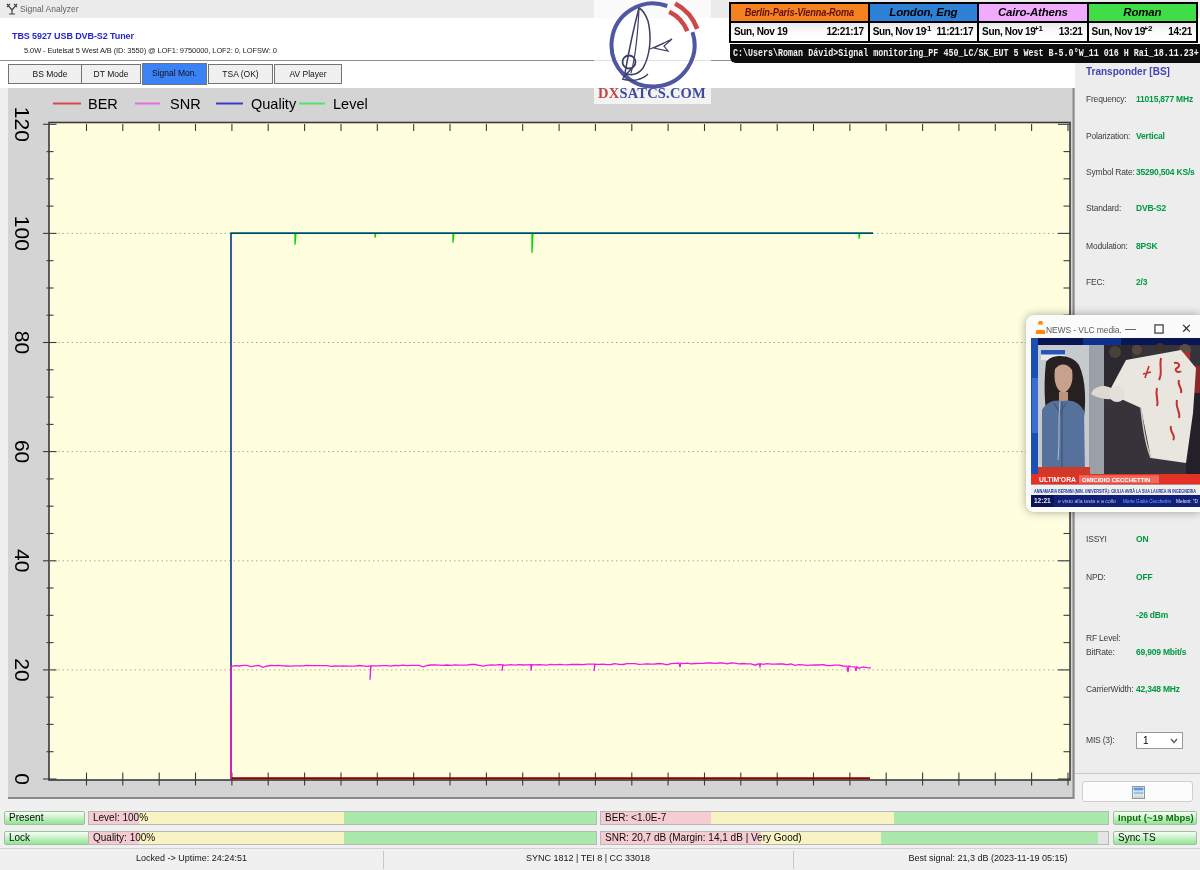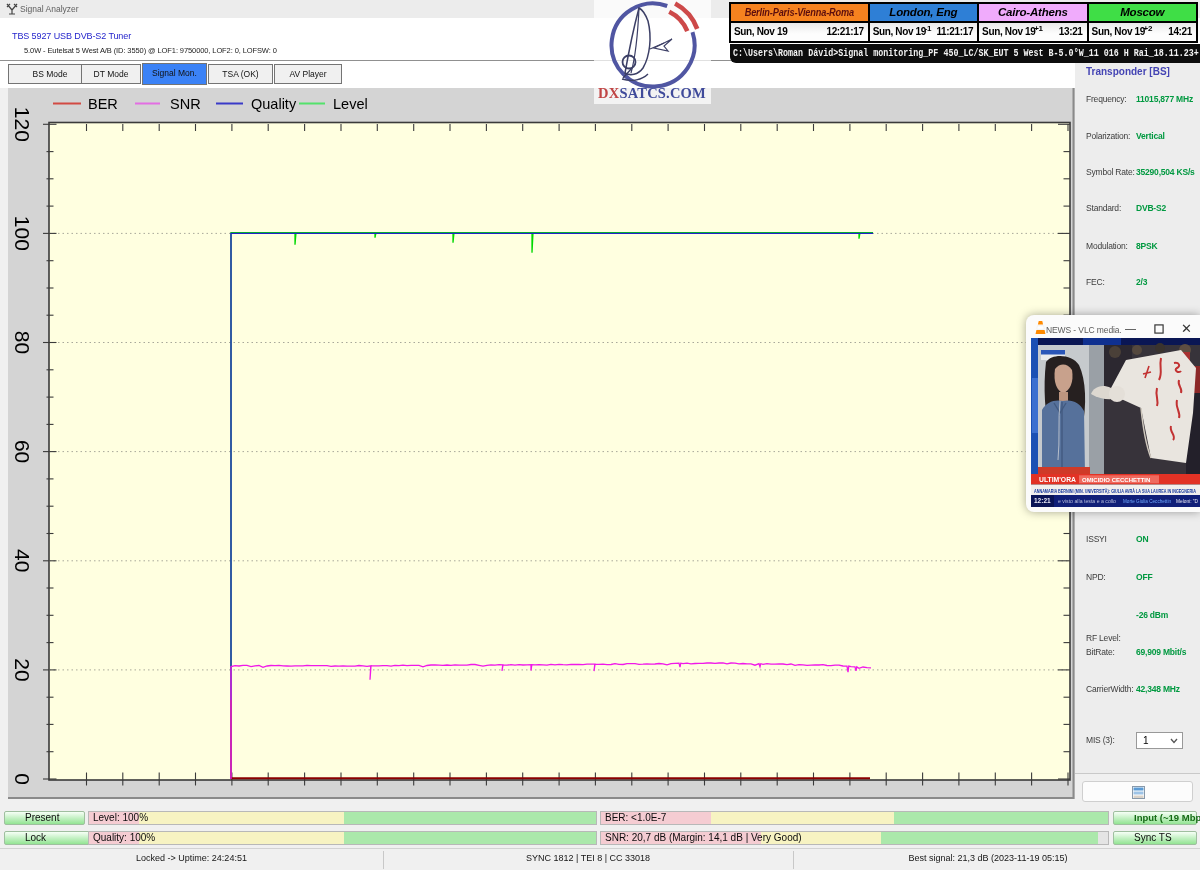--- a/index.html
+++ b/index.html
@@ -18,21 +18,21 @@
 .tab{position:absolute;top:64px;height:20px;background:#f0f0f0;border:1px solid #747474;
  font-size:8.5px;color:#111;text-align:center;line-height:19px}
 .tab.sel{background:#3b82f6;top:63px;height:22px}
 
 #sidebar{position:absolute;left:1075px;top:63px;width:125px;height:711px;background:#ededed;border-bottom:1px solid #c9c9c9}
 .slbl{position:absolute;left:11px;font-size:8.5px;letter-spacing:-0.2px;color:#3c3c3c;white-space:nowrap}
 .sval{position:absolute;left:61px;font-size:8.5px;letter-spacing:-0.2px;font-weight:bold;color:#009940;white-space:nowrap}
 
 .gbox{position:absolute;height:14px;border:1px solid #9fbf9f;border-radius:2px;
  background:linear-gradient(#f6fff6,#c9f2c9 45%,#93e493);font-size:10px;color:#0c0c0c;
- line-height:12px;padding-left:20px;white-space:nowrap}
+ line-height:12px;padding-left:4px;white-space:nowrap}
 .pbar{position:absolute;height:14px;border:1px solid #b8b8b8;font-size:10px;color:#0c0c0c;line-height:12px}
 .pbar span{position:absolute;left:4px;top:0;white-space:nowrap}
 
 #statusbar{position:absolute;left:0;top:848px;width:1200px;height:22px;background:#f0f0f0;border-top:1px solid #d2d2d2;font-size:9px;color:#151515}
 #statusbar .sep{position:absolute;top:2px;width:1px;height:18px;background:#c8c8c8}
 #statusbar div.txt{position:absolute;top:4px;text-align:center}
 
 #clocks{position:absolute;left:729px;top:2px;width:469px;height:41px;background:#000;border:2px solid #000;display:flex}
 .clk{flex:1;display:flex;flex-direction:column;margin-right:2px}
 .clk:last-child{margin-right:0}
@@ -53,21 +53,21 @@
 </style></head>
 <body>
 
 <div id="titlebar">
  <svg class="abs" style="left:6px;top:3px" width="12" height="12" viewBox="0 0 12 12">
   <path d="M1 1 L6 7 M11 1 L6 7 M6 7 L6 11 M3 11 L9 11 M1 4 L4 1 M8 1 L11 4" stroke="#444" stroke-width="1.2" fill="none"></path>
  </svg>
  <span>Signal Analyzer</span>
 </div>
 <div id="hdr">
- <div class="abs" style="left:12px;top:13px;font-size:9px;font-weight:normal;color:#2525cc;letter-spacing:-0.1px">TBS 5927 USB DVB-S2 Tuner</div>
+ <div class="abs" style="left:12px;top:13px;font-size:9px;font-weight:bold;color:#2525cc;letter-spacing:-0.1px">TBS 5927 USB DVB-S2 Tuner</div>
  <div class="abs" style="left:24px;top:28px;font-size:7.5px;color:#1c1c1c;letter-spacing:-0.1px">5.0W - Eutelsat 5 West A/B (ID: 3550) @ LOF1: 9750000, LOF2: 0, LOFSW: 0</div>
 </div>
 <div id="hline"></div>
 <div id="tabsbg"></div>
 <div class="tab" style="left:8px;width:84px">BS Mode</div>
 <div class="tab" style="left:81px;width:60px">DT Mode</div>
 <div class="tab sel" style="left:142px;width:65px">Signal Mon.</div>
 <div class="tab" style="left:208px;width:65px">TSA (OK)</div>
 <div class="tab" style="left:274px;width:68px">AV Player</div>
 <svg class="abs" style="left:0;top:0" width="1200" height="870" viewBox="0 0 1200 870">
@@ -299,21 +299,21 @@
     </div>
  <div class="clk">
       <div class="chdr" style="background:#f0abfc;color:#000">Cairo-Athens</div>
   <div class="cdat">
         <span class="d">Sun, Nov 19</span>
         <span class="z" style="right:44px">+1</span>
         <span class="t">13:21</span>
       </div>
     </div>
  <div class="clk">
-      <div class="chdr" style="background:#3fde46;color:#000">Moscow</div>
+      <div class="chdr" style="background:#3fde46;color:#000">Roman</div>
   <div class="cdat">
         <span class="d">Sun, Nov 19</span>
         <span class="z" style="right:44px">+2</span>
         <span class="t">14:21</span>
       </div>
     </div>
 </div>
 
 <div id="console">
     <span>C:\Users\Roman Dávid&gt;Signal monitoring_PF 450_LC/SK_EUT 5 West B-5.0°W_11 016 H Rai_18.11.23+</span>

